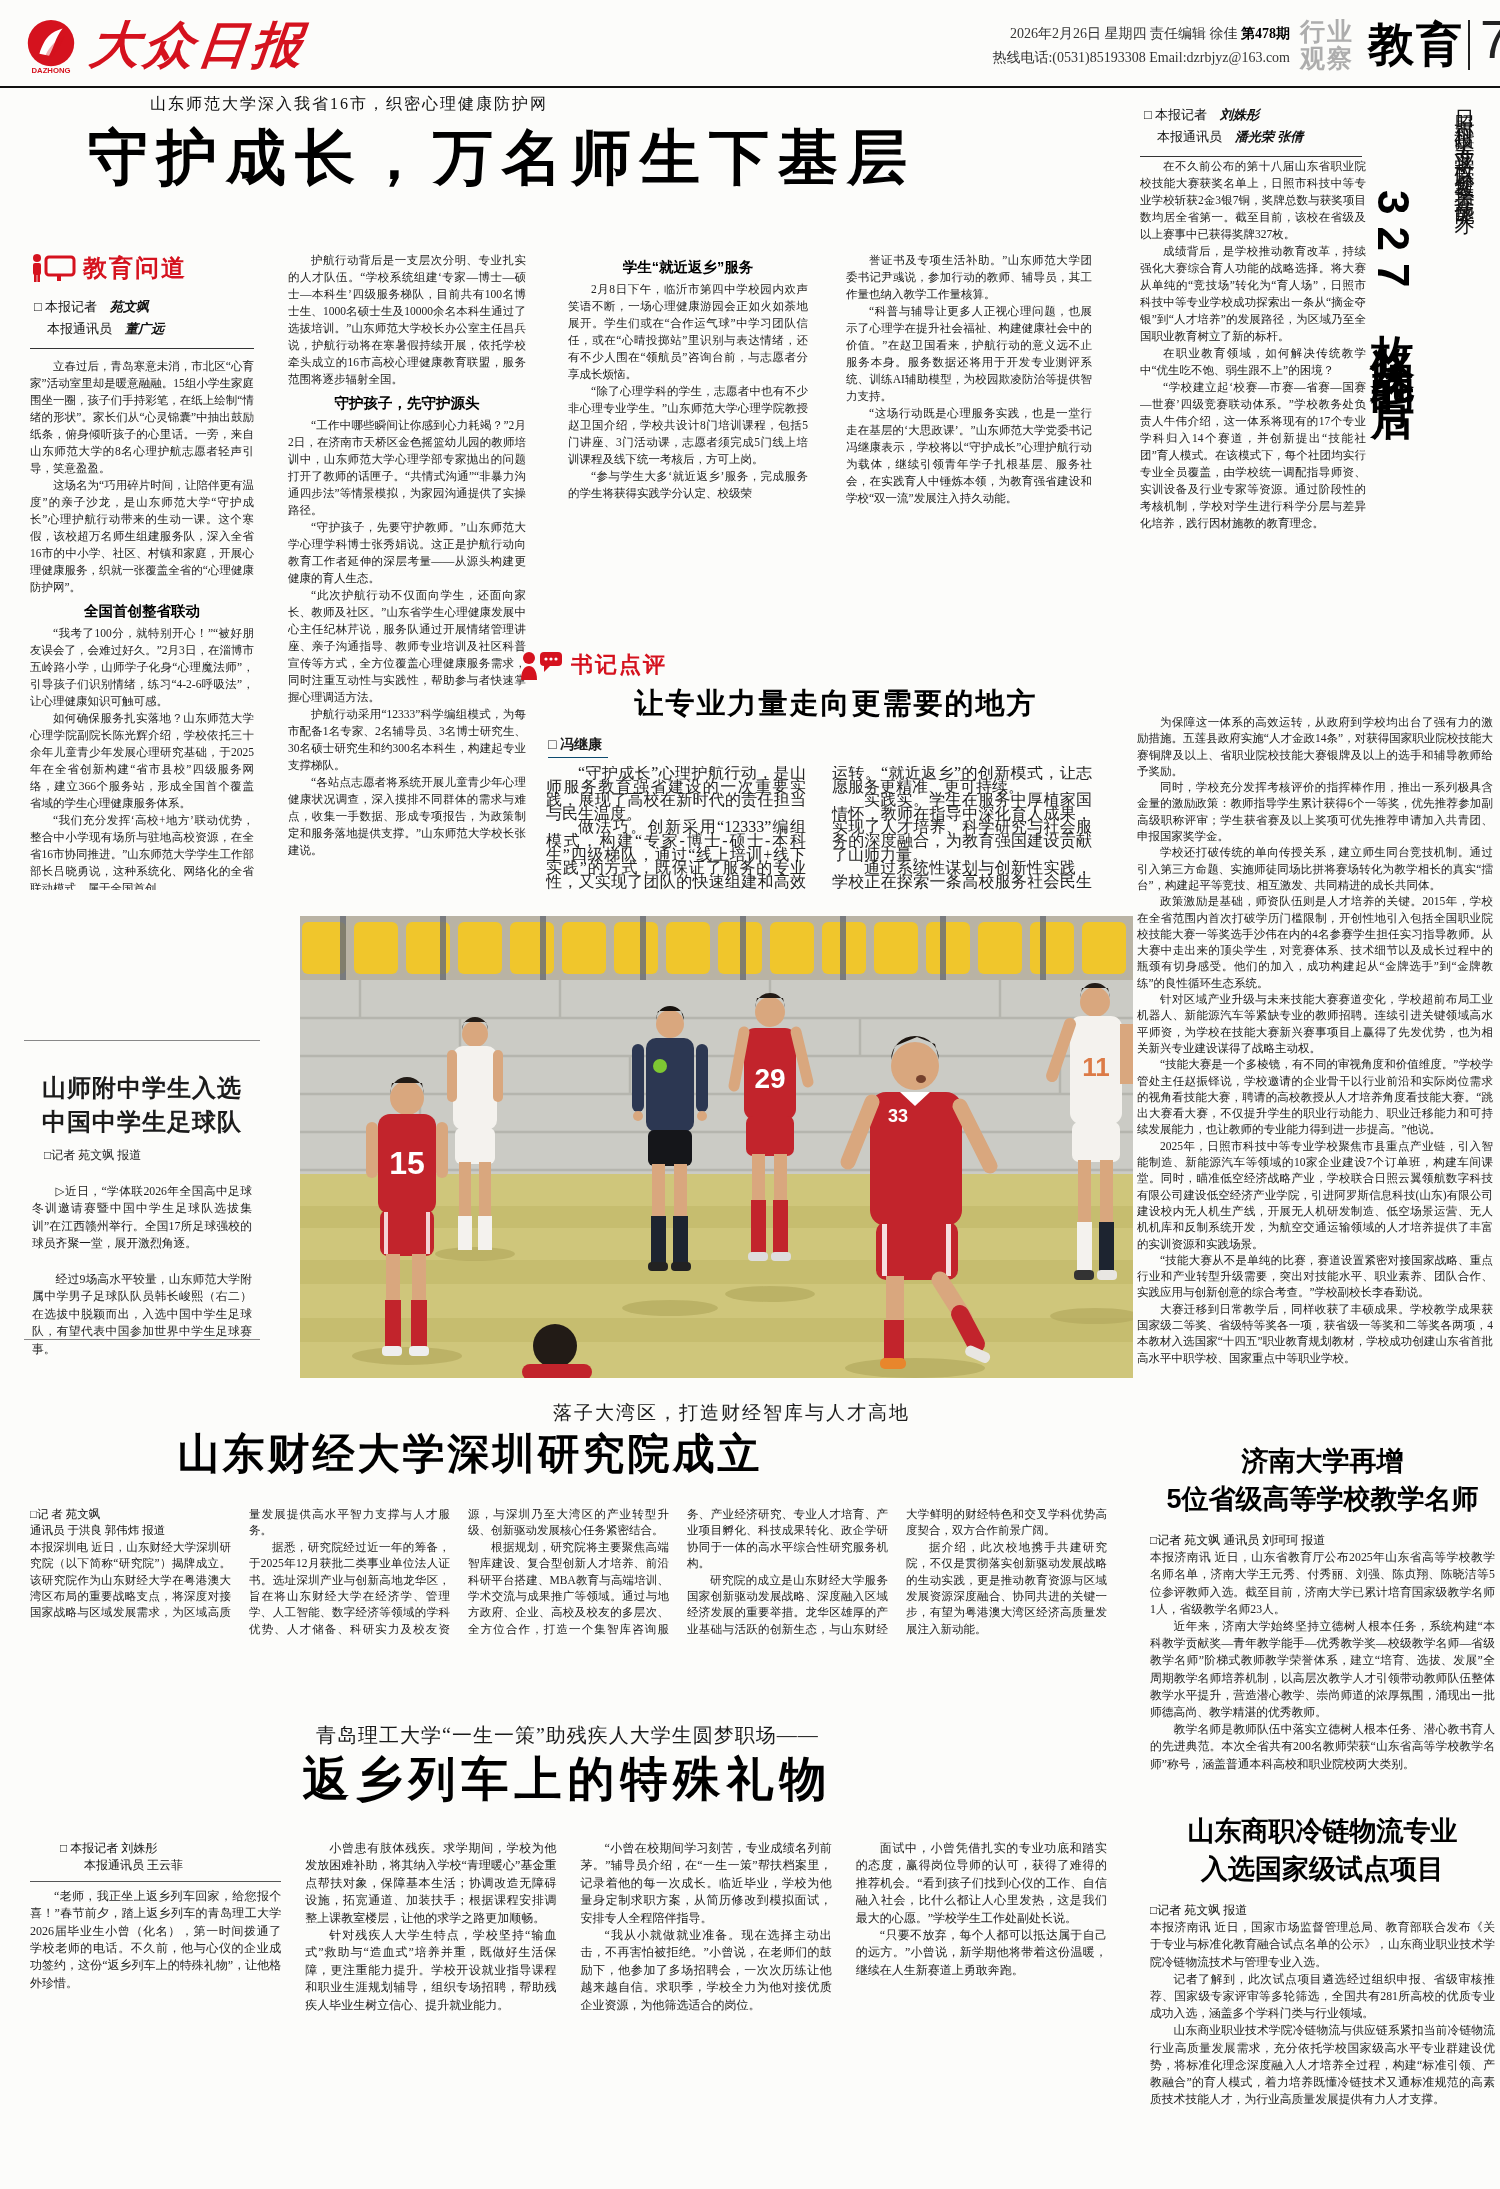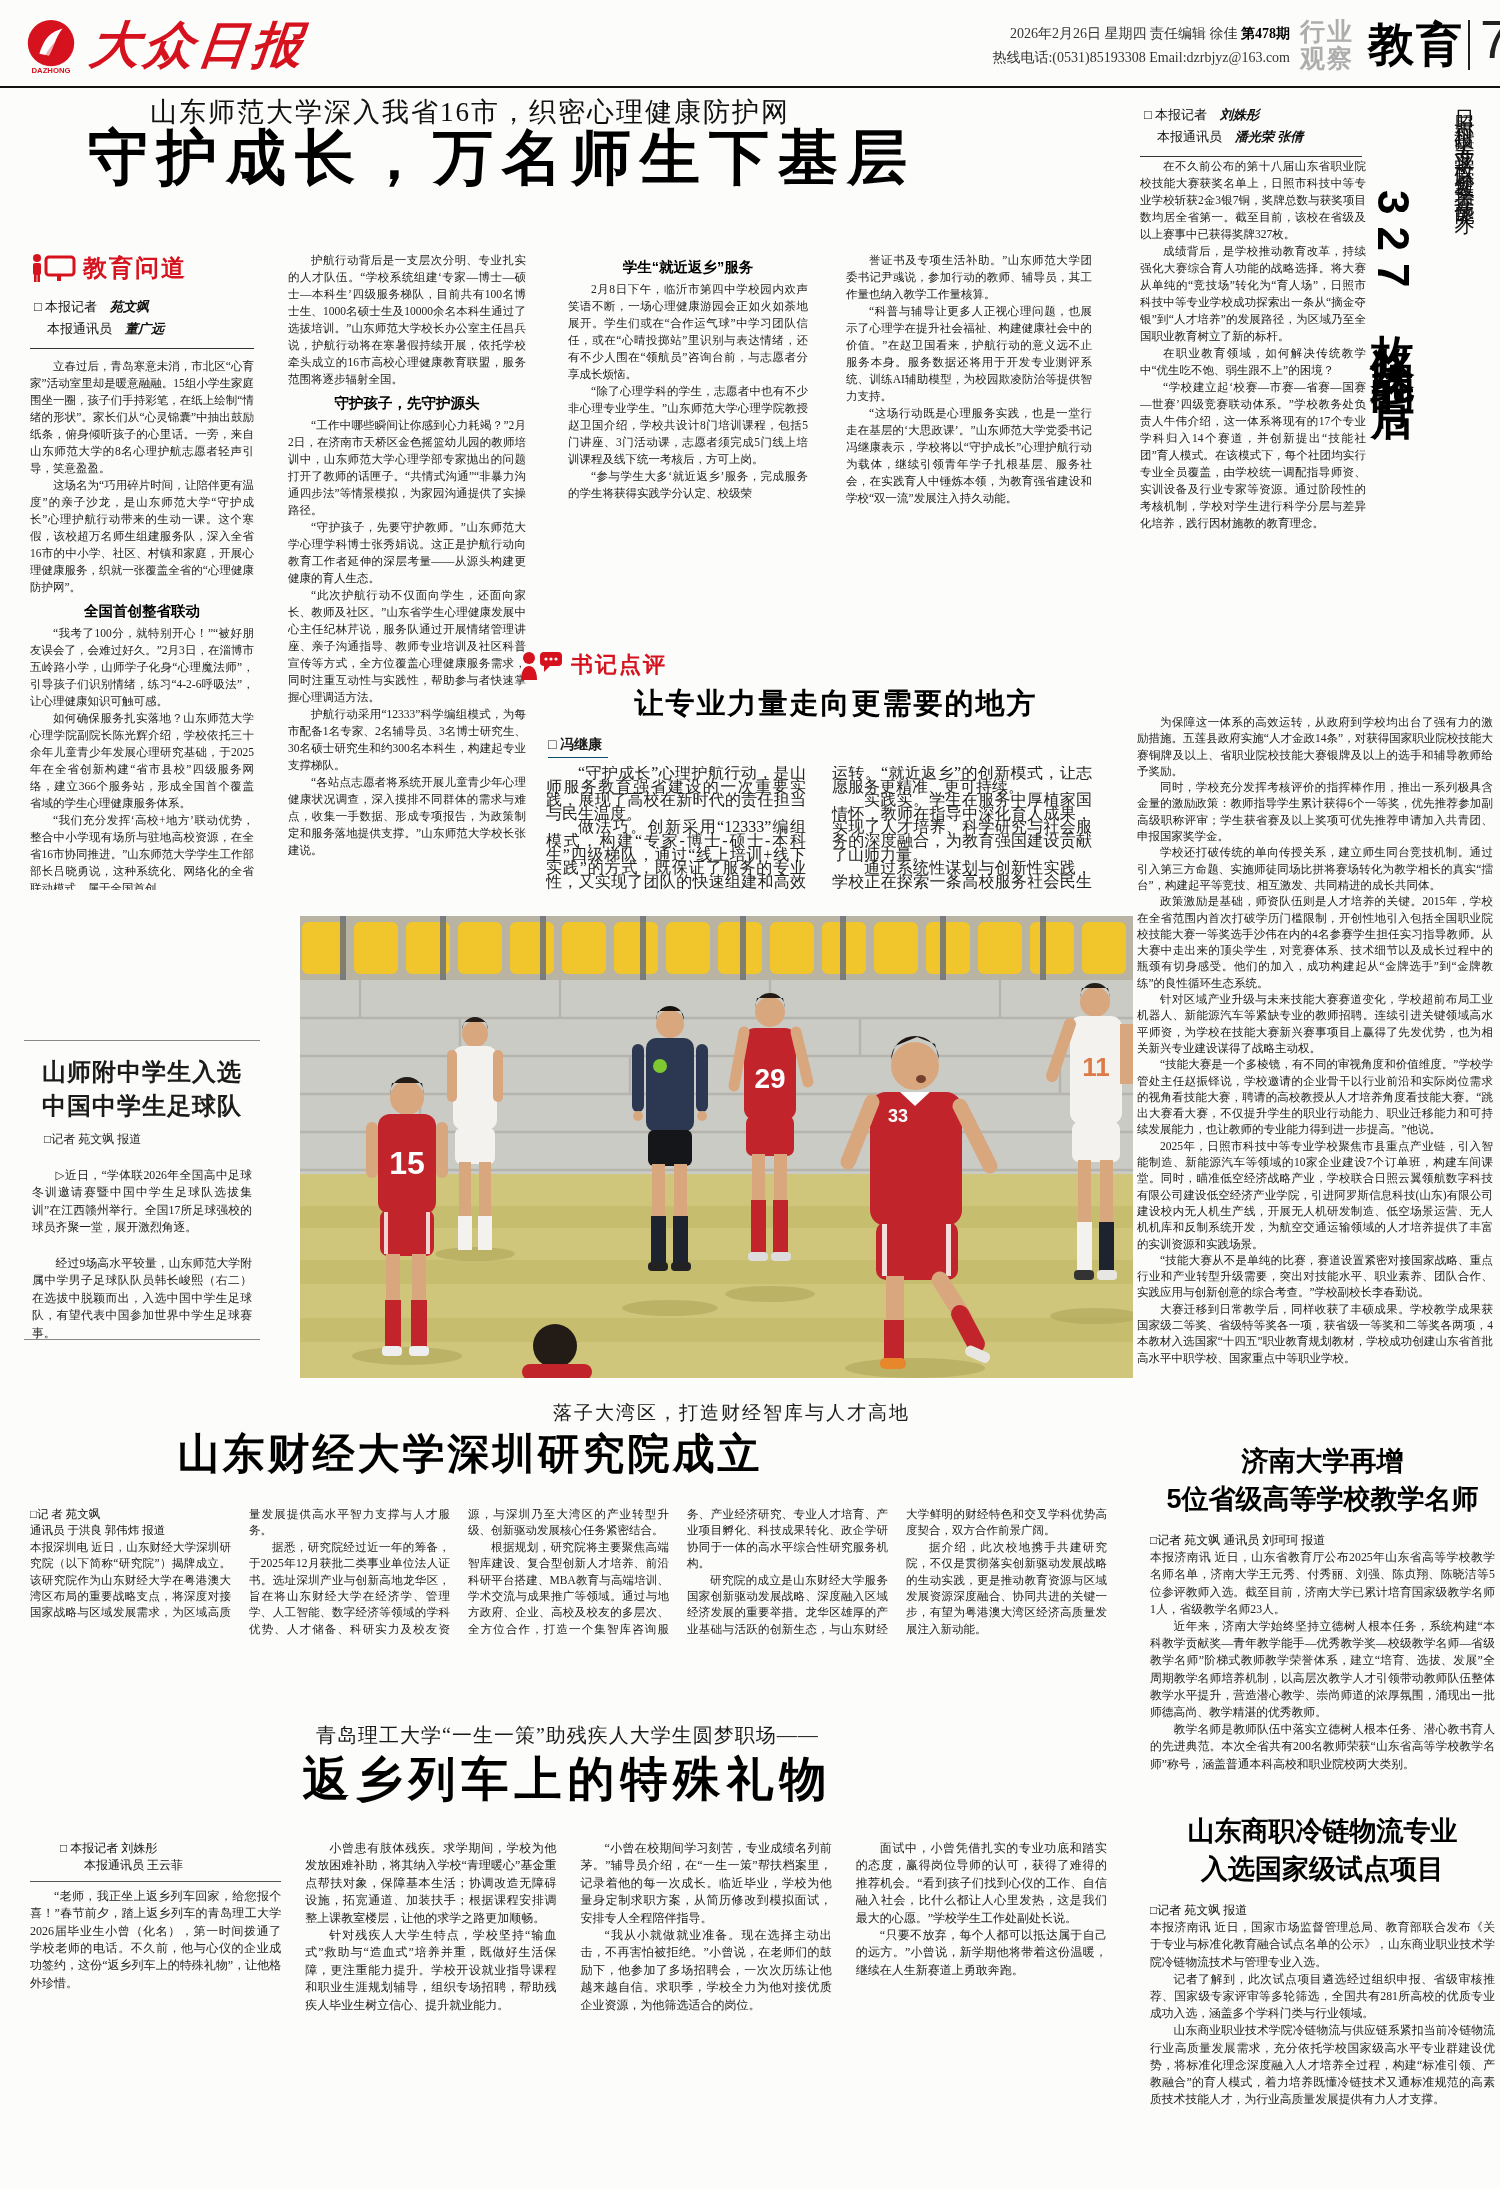--- a/index.html
+++ b/index.html
@@ -14,21 +14,21 @@
 #logo-emblem{width:58px;height:58px}
 #logo-script{font-size:50px;font-weight:bold;color:#d5121e;font-style:italic;
   font-family:"Liberation Serif",serif;letter-spacing:4px;transform:skewX(-6deg)}
 #dateline{left:935px;top:22px;width:355px;text-align:right;font-size:14px;color:#333;line-height:24px}
 #dateline .issue{font-weight:bold;color:#000}
 #col-label{left:1300px;top:18px;width:60px;font-size:25px;line-height:27px;color:#adadad;font-weight:bold;letter-spacing:2px}
 #section-name{left:1368px;top:14px;font-size:46px;font-weight:900;letter-spacing:2px;color:#000}
 #pagenum-bar{left:1468px;top:20px;width:2px;height:50px;background:#222}
 #pagenum{left:1480px;top:8px;font-size:54px;color:#222;font-weight:300}
 
-#lead-kicker{left:150px;top:94px;font-size:27px;letter-spacing:2px;color:#111}
+#lead-kicker{left:150px;top:94px;font-size:16px;letter-spacing:2px;color:#111}
 #lead-headline{left:88px;top:118px;width:1000px;font-size:60px;font-weight:900;letter-spacing:9px;color:#000;white-space:nowrap}
 .newscol{position:absolute;overflow:hidden}
 .bodytext p{font-size:11.5px;line-height:17px;text-align:justify;text-indent:2em;color:#222}
 .bodytext p.sub{font-family:"Liberation Sans","DejaVu Sans",sans-serif;font-weight:bold;
   font-size:14.5px;text-indent:0;text-align:center;margin:7px 0 5px;color:#000}
 .bodytext p.byl{text-indent:2.5em;font-size:12px;color:#111}
 .bodytext p.bylend{text-indent:4.5em;font-size:12px;border-bottom:1px solid #555;padding-bottom:6px;margin-bottom:6px;color:#111}
 .bodytext p.leadin{text-indent:0}
 .badge{display:flex;align-items:center;gap:7px;margin-bottom:10px}
 .badge .bt{font-family:"Liberation Sans","DejaVu Sans",sans-serif;font-weight:900;font-size:24px;color:#d5121e;letter-spacing:2px}
@@ -45,21 +45,21 @@
 #cmt-body p.sig{text-align:right;text-indent:0}
 
 #medals-kicker{left:1452px;top:94px;height:620px;writing-mode:vertical-rl;font-size:20px;letter-spacing:5px;color:#111}
 #medals-headline{left:1364px;top:190px;height:540px;writing-mode:vertical-rl;
   font-size:44px;font-weight:900;letter-spacing:12px;color:#000;font-family:"Liberation Sans","DejaVu Sans",sans-serif}
 #medals-byline{left:1140px;top:102px;width:222px}
 #medals-a{left:1140px;top:158px;width:226px;height:552px}
 #medals-b{left:1137px;top:714px;width:356px;height:700px}
 #medals-b p{font-size:11.5px;line-height:16.3px}
 
-#fb-box{left:24px;top:1040px;width:236px;height:300px;border-top:1.5px solid #888;border-bottom:1.5px solid #888;padding:14px 8px 8px}
+#fb-box{left:24px;top:1040px;width:236px;height:300px;border-top:1.5px solid #888;border-bottom:1.5px solid #888;padding:30px 8px 8px}
 #fb-box h3{font-size:24px;font-weight:900;text-align:center;line-height:34px;letter-spacing:1px;font-family:"Liberation Sans","DejaVu Sans",sans-serif}
 #fb-body p{font-size:11.8px;line-height:17.5px;text-align:justify;text-indent:2em;margin-top:18px}
 #fb-body p.byl{text-indent:1em;margin:8px 0 4px;font-size:12px}
 
 #photo{left:300px;top:916px;width:833px;height:462px;background:#cfc67b;overflow:hidden}
 
 #fin-kicker{left:30px;top:1400px;width:880px;text-align:right;font-size:19px;letter-spacing:2px}
 #fin-headline{left:30px;top:1426px;width:880px;text-align:center;font-size:42px;font-weight:900;letter-spacing:3px;color:#000}
 #fin-body{left:30px;top:1506px;width:1077px;height:198px;column-count:5;column-gap:18px}
 #fin-body p{font-size:11.5px;line-height:16.4px}

